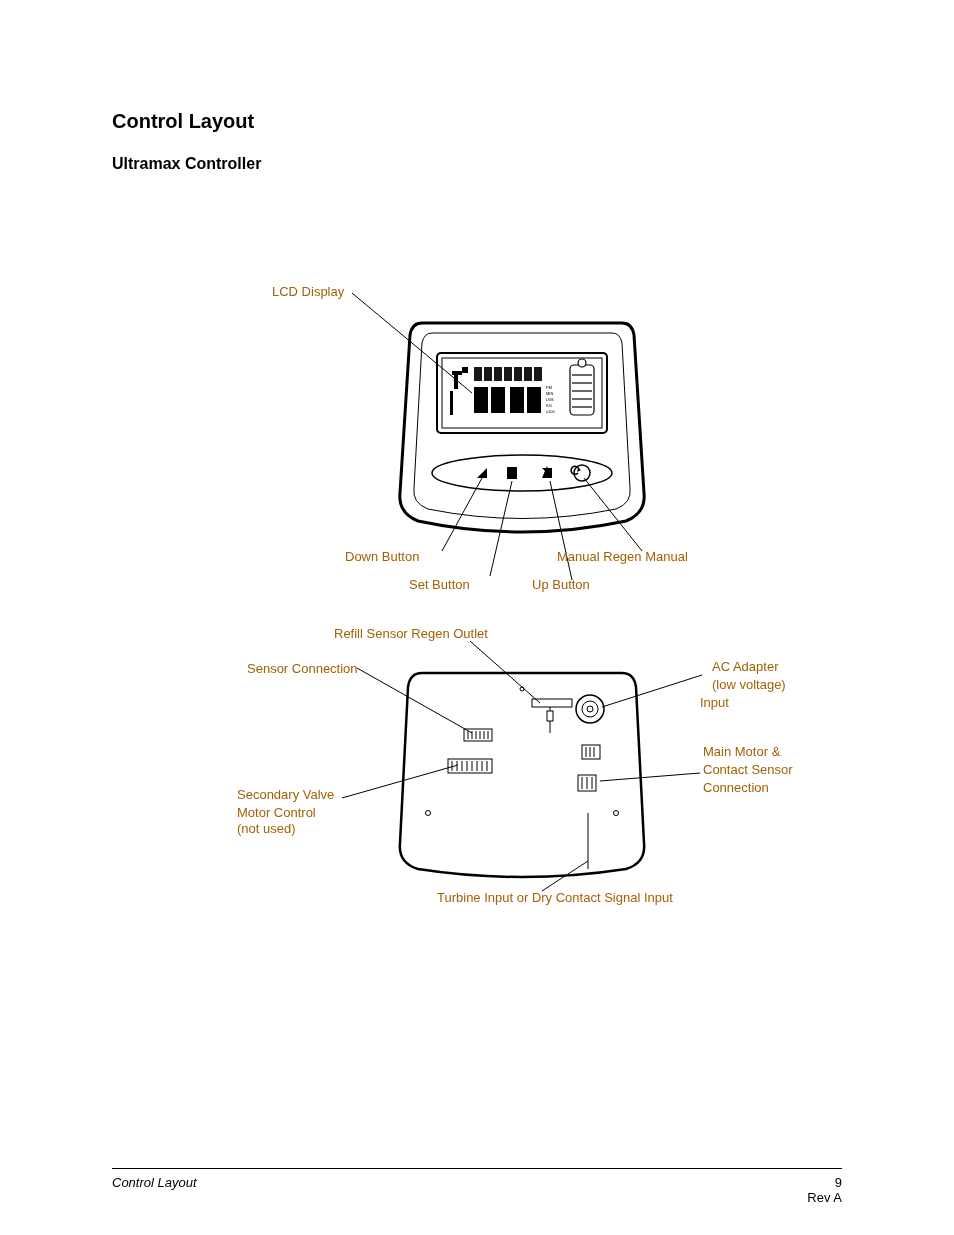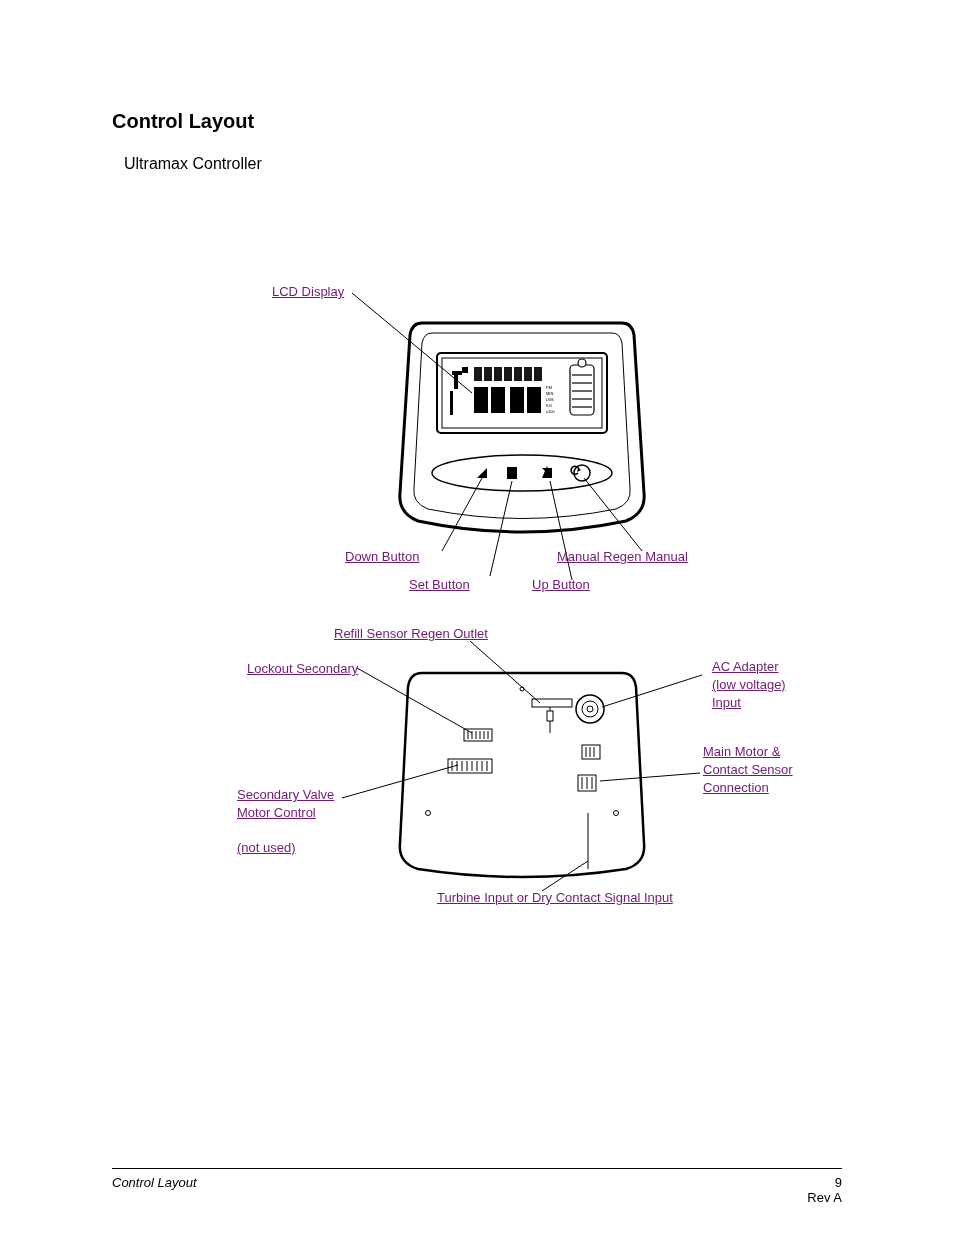--- a/index.html
+++ b/index.html
@@ -1,21 +1,21 @@
 <!DOCTYPE html>
 <html><head>
 <meta charset="utf-8">
 <style>
   * { box-sizing: border-box; margin: 0; padding: 0; }
   html, body { width: 954px; height: 1235px; background: #fff; font-family: "Segoe UI", Arial, sans-serif; color: #000; }
   .page { position: relative; width: 954px; height: 1235px; padding: 110px 56px 60px 112px; }
   .title { font-size: 20px; font-weight: 700; margin-bottom: 22px; }
-  .subtitle { font-size: 16px; font-weight: 400; margin-bottom: 110px; margin-left: 12px; }
+  .subtitle { font-size: 16px; font-weight: 700; margin-bottom: 110px; }
   .diagram-area { position: relative; width: 720px; height: 660px; margin-left: 0px; }
-  .label { position: absolute; font-size: 13px; line-height: 1.35; color: #701a75; white-space: nowrap; text-decoration: underline; }
+  .label { position: absolute; font-size: 13px; line-height: 1.35; color: #a16207; white-space: nowrap; }
   .footer { position: absolute; left: 112px; right: 112px; bottom: 30px; border-top: 1px solid #000; padding-top: 6px; font-size: 13px; }
   .footer-row { display: flex; justify-content: space-between; }
   .footer-left { font-style: italic; }
   .footer-right { text-align: right; }
   svg { position: absolute; }
 </style>
 </head>
 <body>
 
 <div class="page">
@@ -148,33 +148,33 @@
     <svg width="720" height="300" style="left:0; top:350px">
       <line x1="358" y1="8" x2="428" y2="70" stroke="#000" stroke-width="1"></line>
       <line x1="245" y1="35" x2="360" y2="100" stroke="#000" stroke-width="1"></line>
       <line x1="230" y1="165" x2="346" y2="132" stroke="#000" stroke-width="1"></line>
       <line x1="590" y1="42" x2="490" y2="74" stroke="#000" stroke-width="1"></line>
       <line x1="588" y1="140" x2="488" y2="148" stroke="#000" stroke-width="1"></line>
       <line x1="430" y1="258" x2="476" y2="228" stroke="#000" stroke-width="1"></line>
     </svg>
 
     <div class="label" style="left:222px; top:342px">Refill Sensor Regen Outlet</div>
-    <div class="label" style="left:135px; top:377px">Lockout Secondary</div>
+    <div class="label" style="left:135px; top:377px">Sensor Connection</div>
 
     <div class="label" style="left:600px; top:375px">AC Adapter</div>
     <div class="label" style="left:600px; top:393px">(low voltage)</div>
-    <div class="label" style="left:600px; top:411px">Input</div>
+    <div class="label" style="left:588px; top:411px">Input</div>
 
     <div class="label" style="left:591px; top:460px">Main Motor &amp;</div>
     <div class="label" style="left:591px; top:478px">Contact Sensor</div>
     <div class="label" style="left:591px; top:496px">Connection</div>
 
     <div class="label" style="left:125px; top:503px">Secondary Valve</div>
     <div class="label" style="left:125px; top:521px">Motor Control</div>
-    <div class="label" style="left:125px; top:556px">(not used)</div>
+    <div class="label" style="left:125px; top:537px">(not used)</div>
 
     <div class="label" style="left:325px; top:606px">Turbine Input or Dry Contact Signal Input</div>
   </div>
 
   <div class="footer">
     <div class="footer-row">
       <span class="footer-left">Control Layout</span>
       <span class="footer-right">
         <span>9</span><br>
         <span>Rev A</span>

